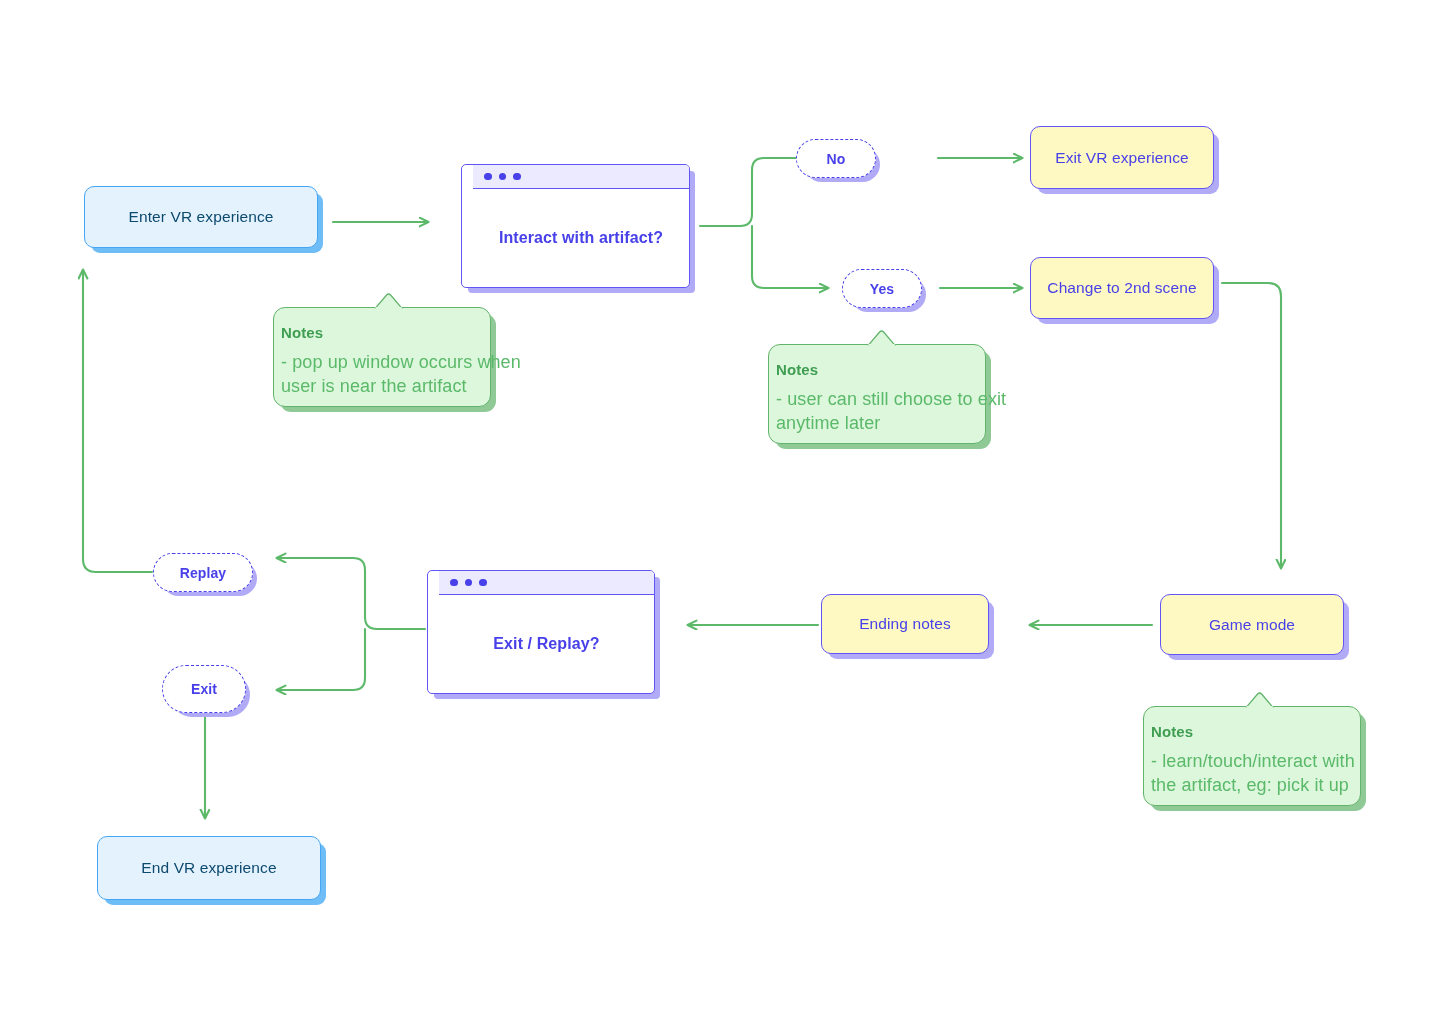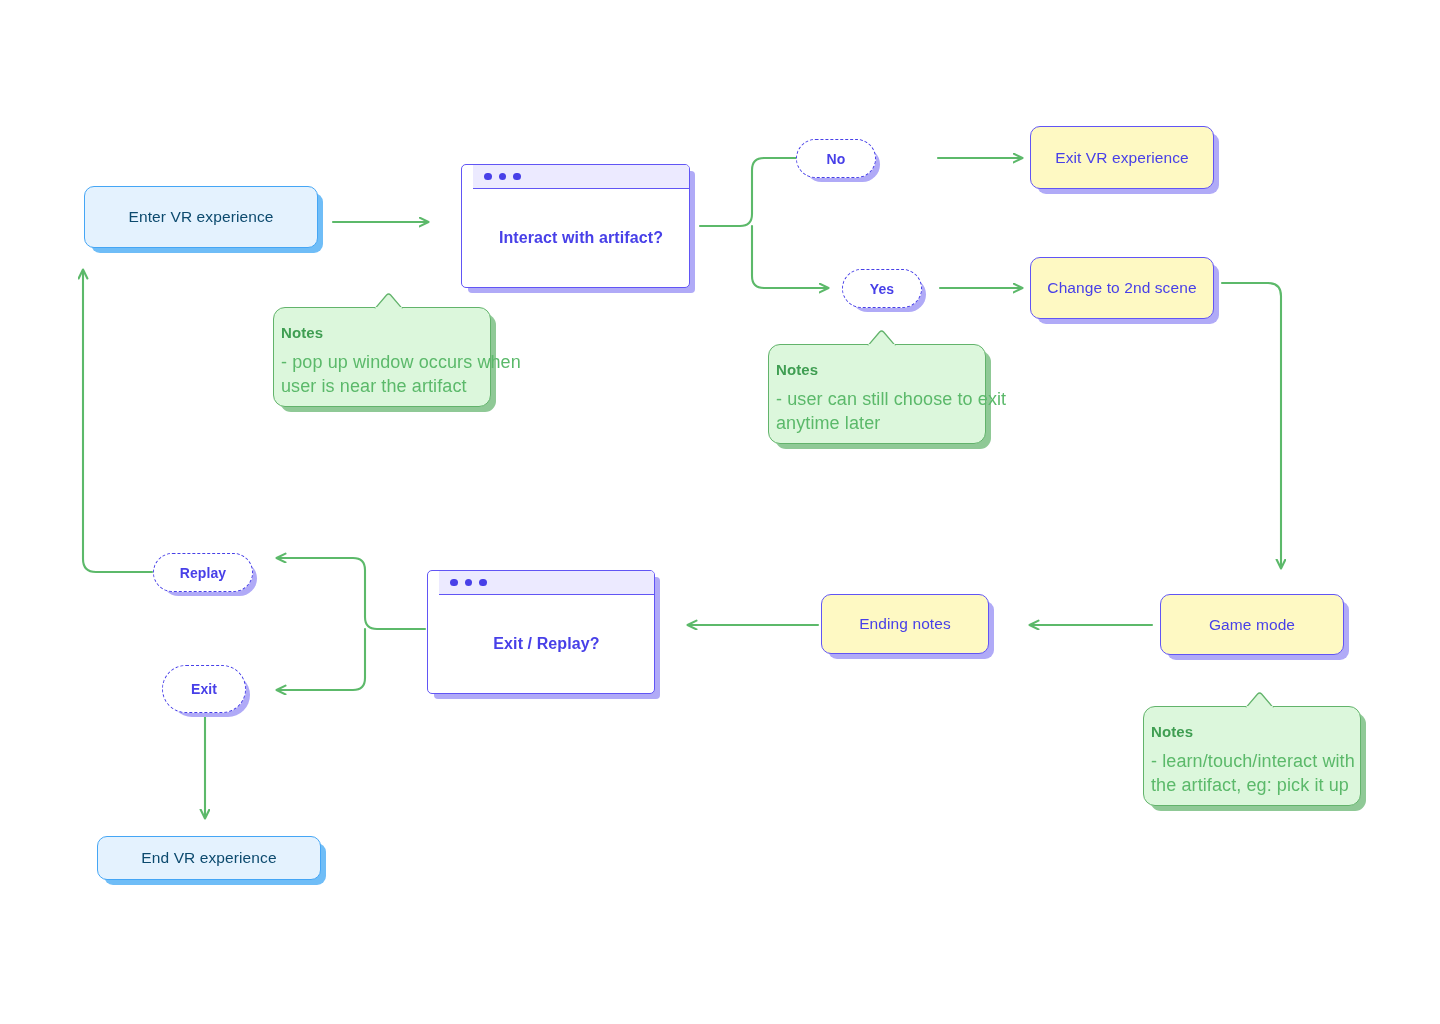--- a/index.html
+++ b/index.html
@@ -236,21 +236,21 @@
   </div>
 
   <div class="node node-pill" style="left:153px; top:553px; width:100px; height:39px;">
     <span>Replay</span>
   </div>
 
   <div class="node node-pill" style="left:162px; top:665px; width:84px; height:48px;">
     <span>Exit</span>
   </div>
 
-  <div class="node node-blue" style="left:97px; top:836px; width:224px; height:44px;">
+  <div class="node node-blue" style="left:97px; top:836px; width:224px; height:64px;">
     <span>End VR experience</span>
   </div>
 
   <div class="note" style="left:273px; top:307px; width:218px; height:100px;">
     <svg class="note-tail" style="left:100px;" width="34" height="20" viewBox="0 0 34 20">
       <path d="M0,19 L14,2.5 Q16.5,0 19,2.5 L33,19 Z" fill="#dcf7dc" stroke="#62b36b" stroke-width="1.6" stroke-linejoin="round"></path>
       <path d="M0,19 L33,19" stroke="#dcf7dc" stroke-width="3"></path>
     </svg>
     <div class="note-title">Notes</div>
     <div class="note-line">- pop up window occurs when</div>

